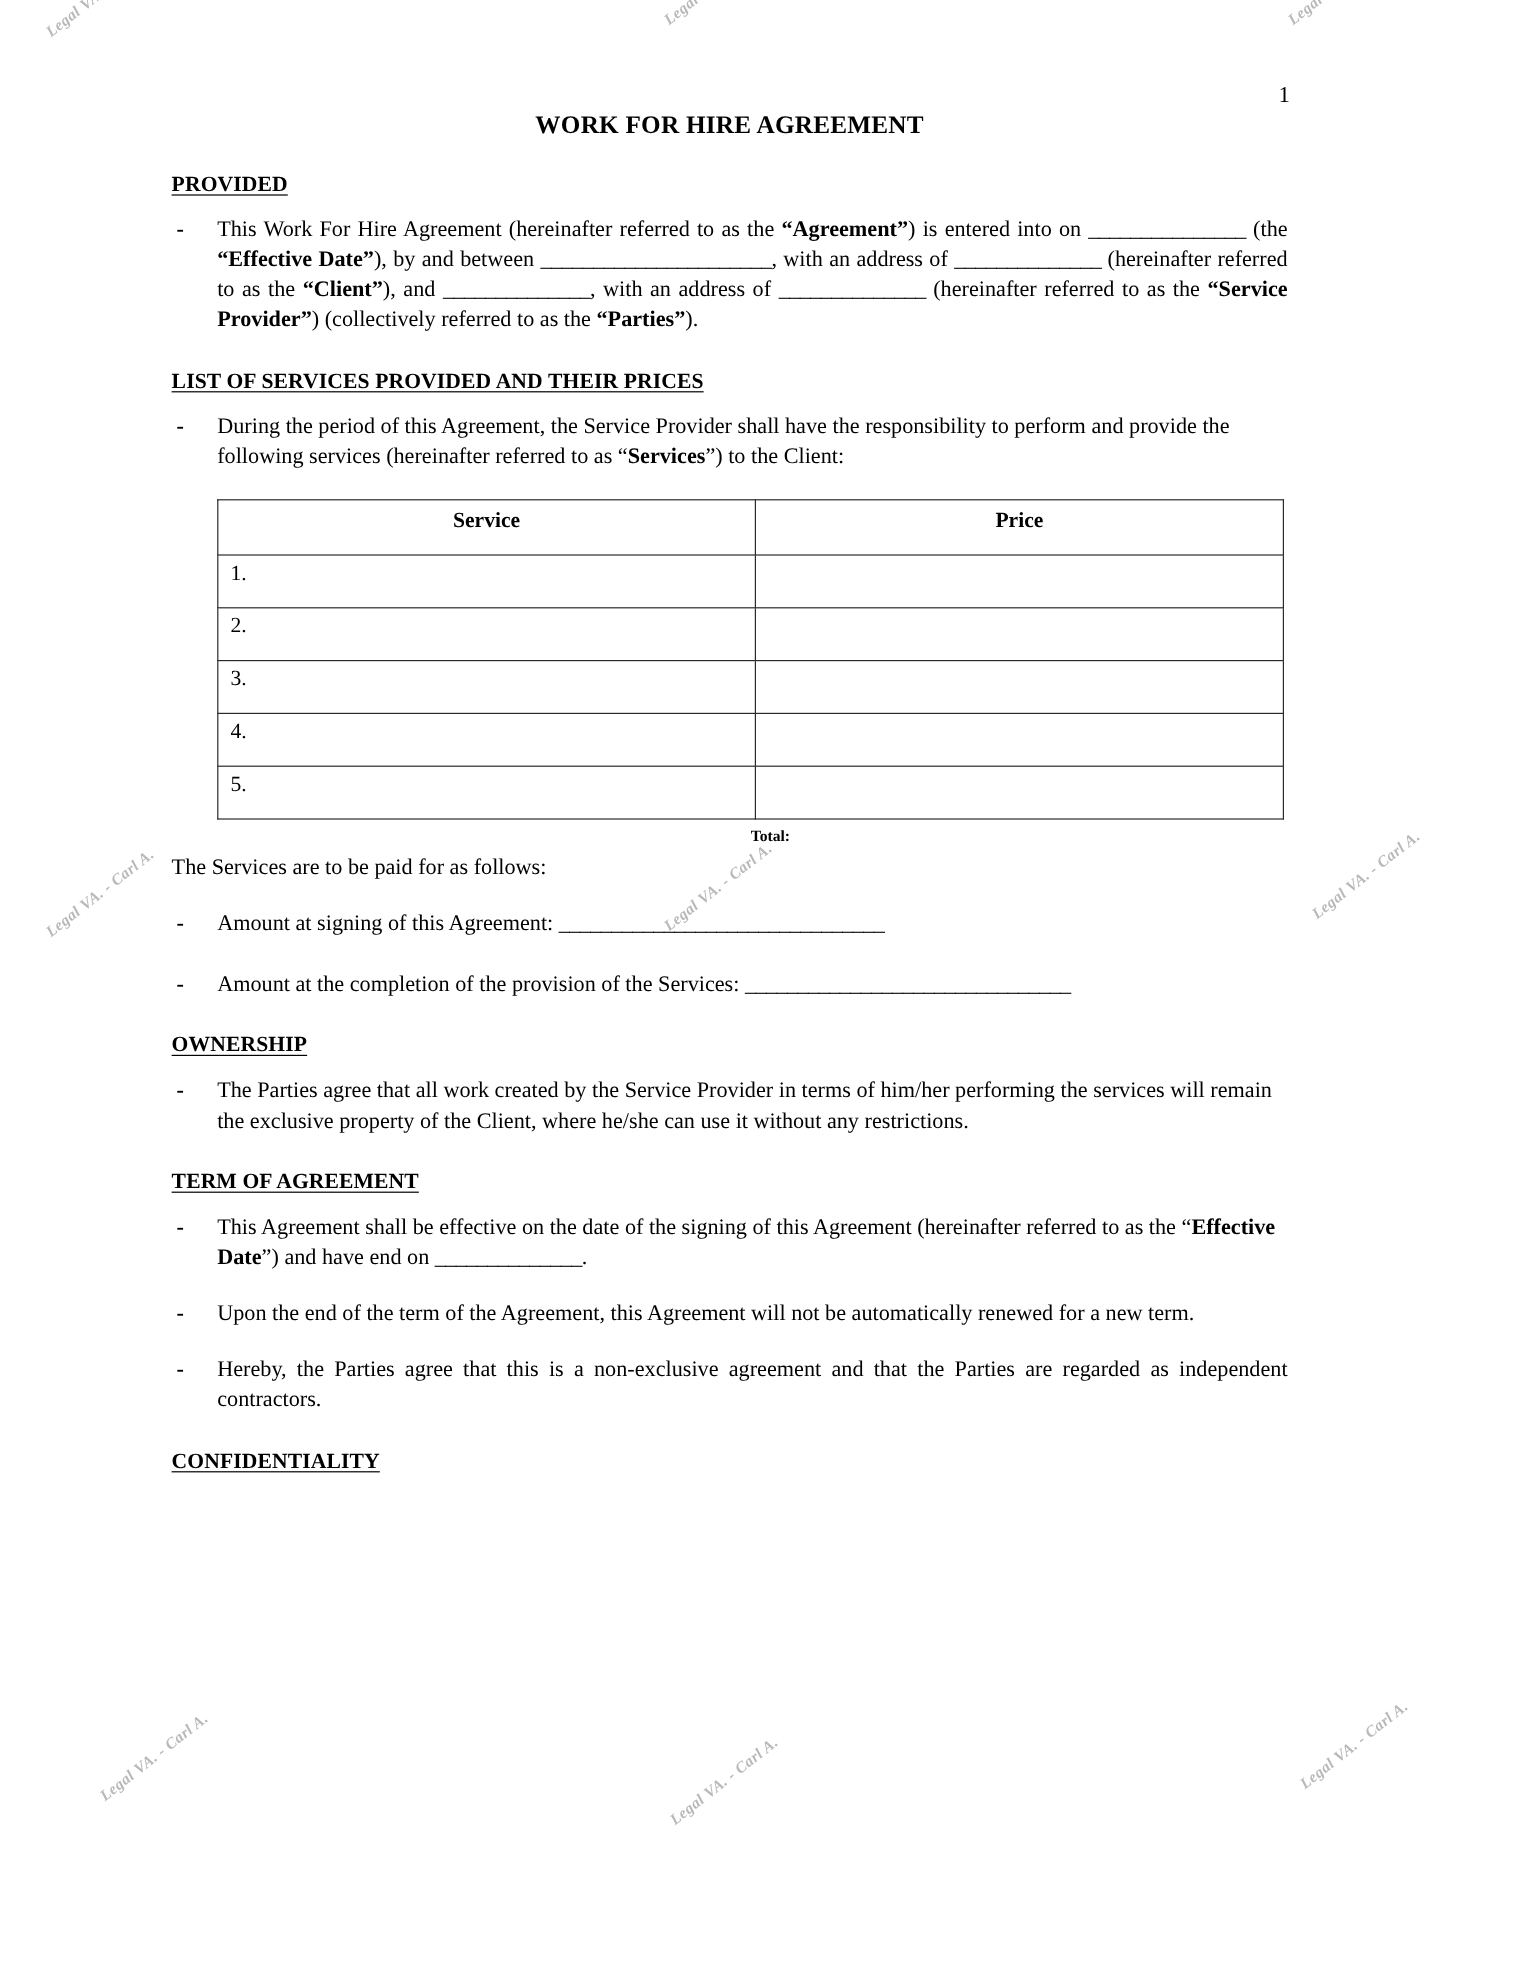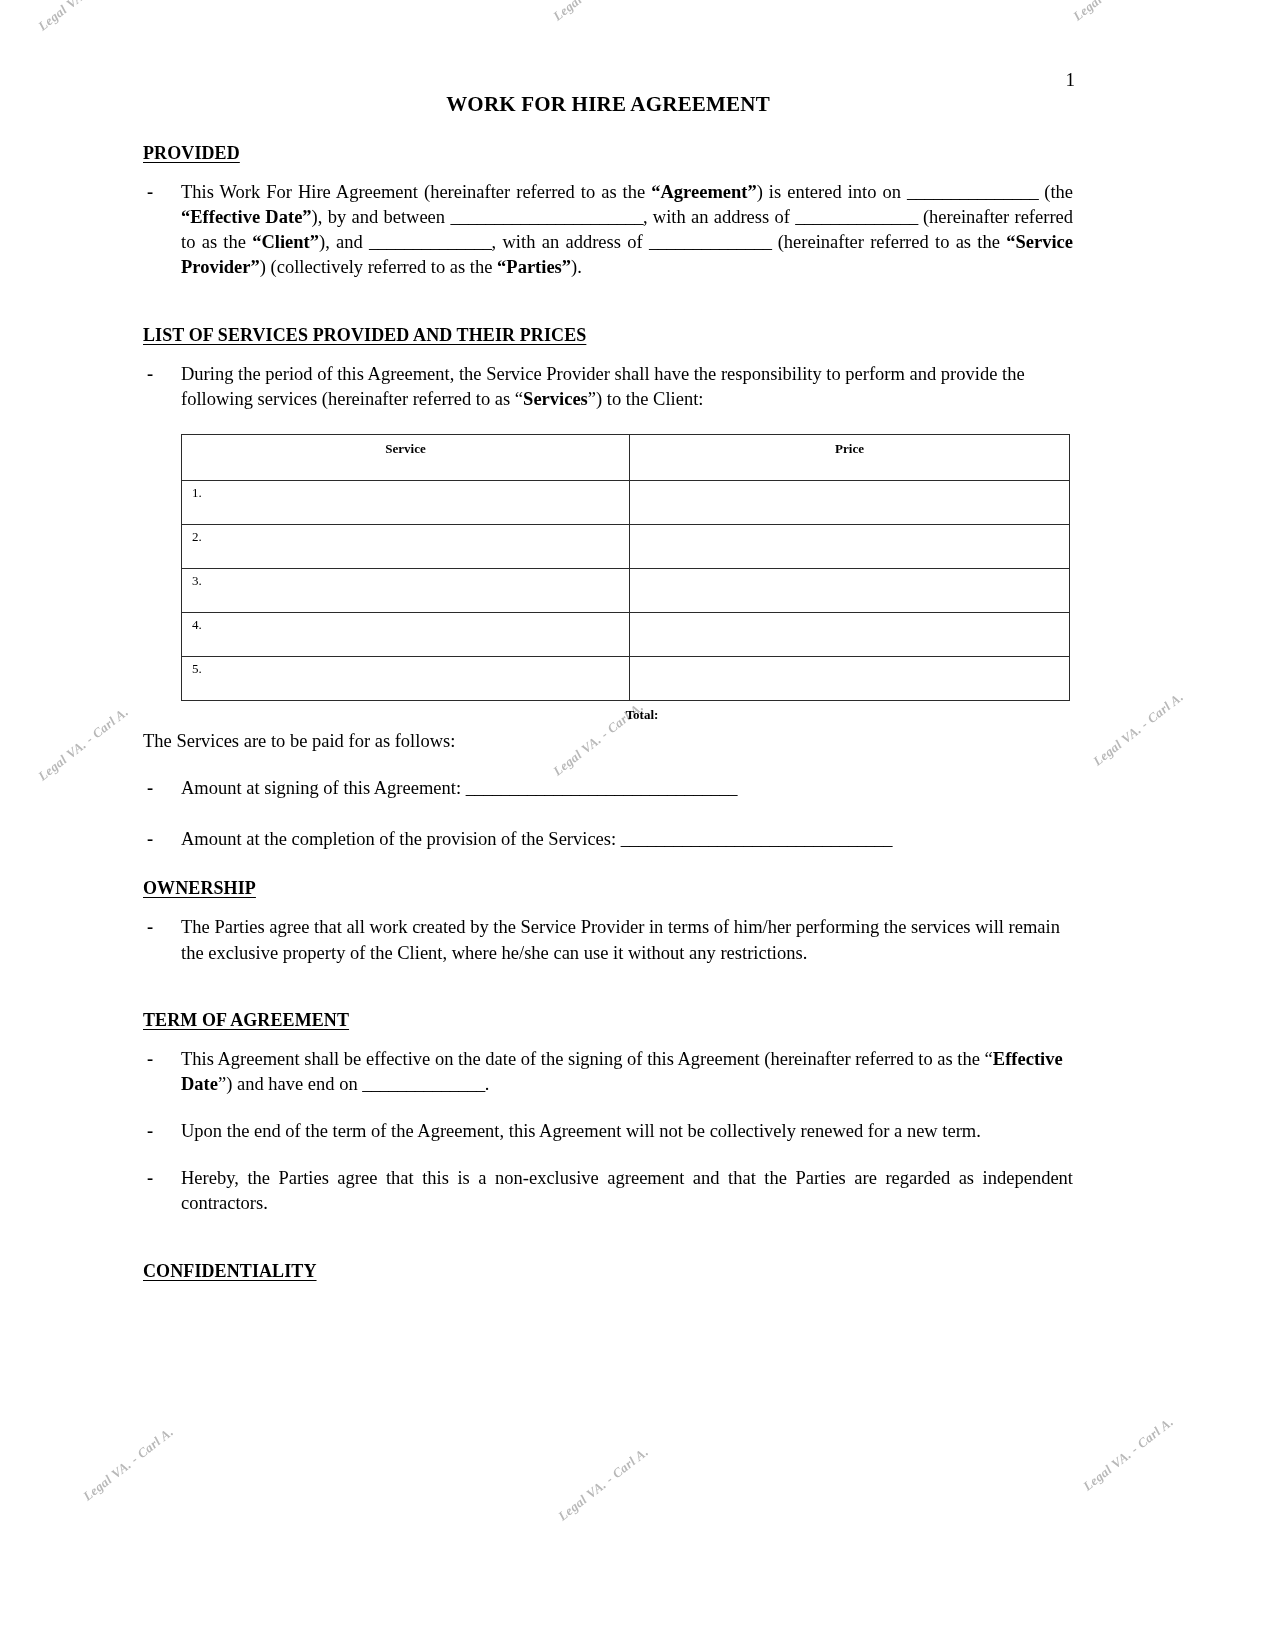--- a/index.html
+++ b/index.html
@@ -66,21 +66,21 @@
   }
 
   .section-heading {
     font-size: 18px;
     font-weight: bold;
     text-decoration: underline;
     text-underline-offset: 3px;
     margin: 0 0 16px 0;
     letter-spacing: 0.1px;
   }
-  .gap-before { margin-top: 44px; }
+  .gap-before { margin-top: 26px; }
 
   
   .bullet {
     position: relative;
     padding-left: 38px;
     font-size: 18.5px;
     line-height: 1.36;
     text-align: justify;
     margin: 0 0 22px 0;
   }
@@ -102,21 +102,21 @@
   
   table#services-table {
     border-collapse: collapse;
     width: 888px;
     margin: 14px 0 0 38px;
     table-layout: fixed;
   }
   table#services-table th,
   table#services-table td {
     border: 1.3px solid #2b2b2b;
-    font-size: 13px;
+    font-size: 18px;
     vertical-align: top;
   }
   table#services-table th {
     text-align: center;
     font-weight: bold;
     height: 46px;
     padding-top: 6px;
   }
   table#services-table td {
     height: 44px;
@@ -253,21 +253,21 @@
 
     <div class="section-heading gap-before">TERM OF AGREEMENT</div>
 
     <p class="bullet nojust">
       <span class="dash">-</span>
       <span>This Agreement shall be effective on the date of the signing of this Agreement (hereinafter referred to as the “</span><b>Effective Date</b><span>”) and have end on </span><span class="fill">______________</span><span>.</span>
     </p>
 
     <p class="bullet nojust">
       <span class="dash">-</span>
-      <span>Upon the end of the term of the Agreement, this Agreement will not be collectively renewed for a new term.</span>
+      <span>Upon the end of the term of the Agreement, this Agreement will not be automatically renewed for a new term.</span>
     </p>
 
 
     <p class="bullet">
       <span class="dash">-</span>
       <span>Hereby, the Parties agree that this is a non-exclusive agreement and that the Parties are regarded as independent contractors.</span>
     </p>
 
     <div class="section-heading gap-before">CONFIDENTIALITY</div>
 

